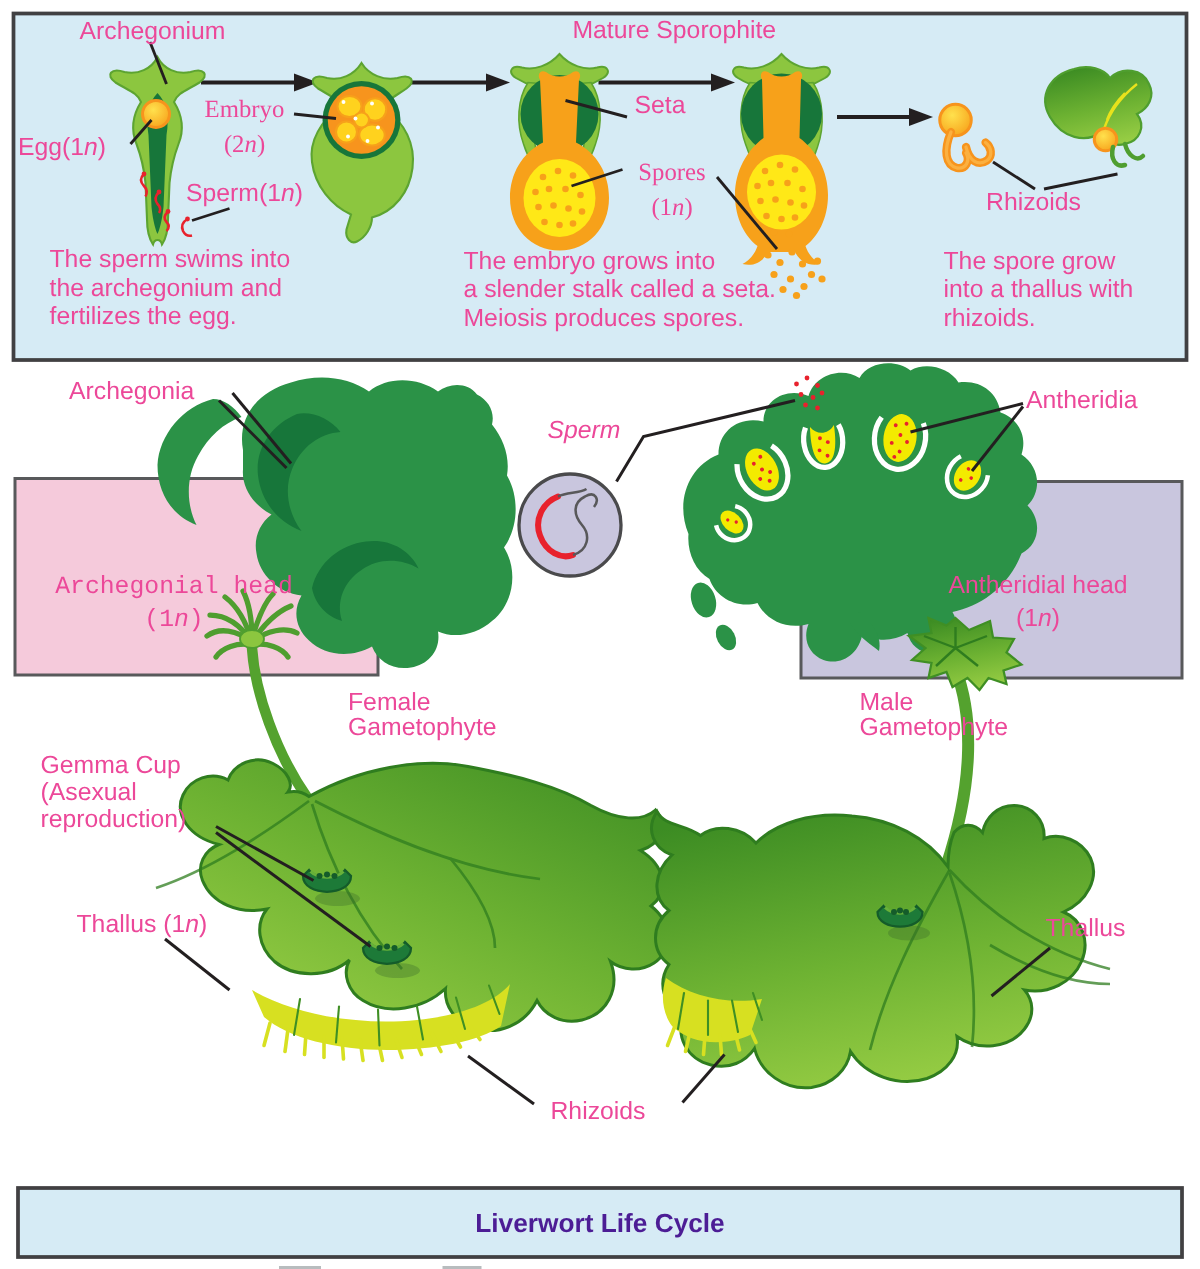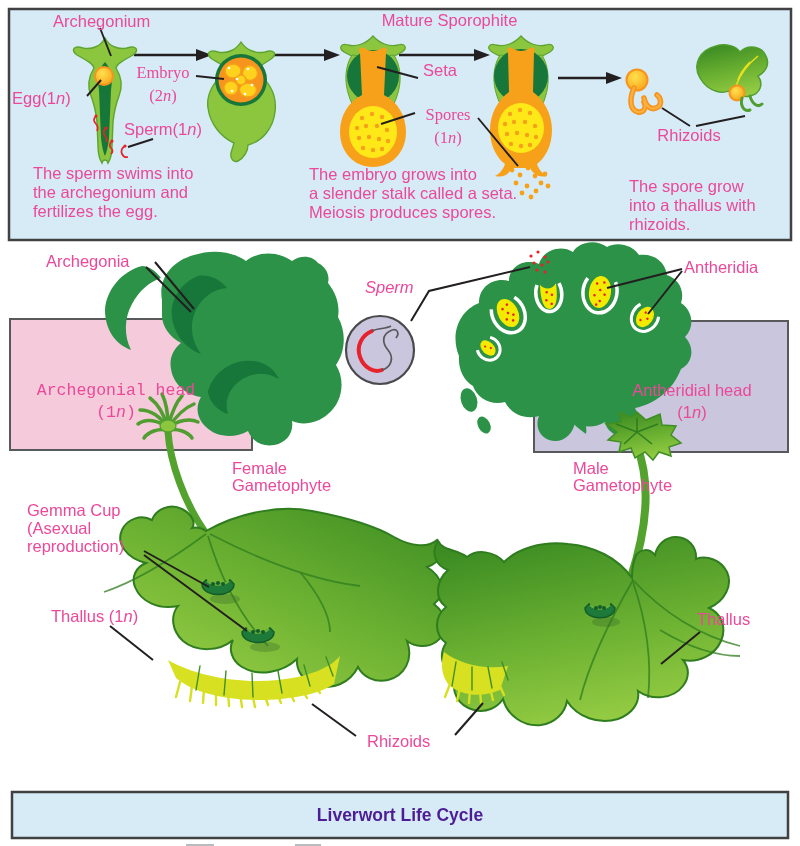--- a/index.html
+++ b/index.html
@@ -484,21 +484,21 @@
 <div class="lbl c lh23" style="left:415px;top:103px;width:66px;">Spores
 (1<i>n</i>)</div>
 <div class="lbl c" style="left:650px;top:126px;width:78px;">Rhizoids</div>
 
 <div class="lbl" style="left:33px;top:164px;width:195px;">The sperm swims into
 the archegonium and
 fertilizes the egg.</div>
 <div class="lbl" style="left:309px;top:165px;width:215px;">The embryo grows into
 a slender stalk called a seta.
 Meiosis produces spores.</div>
-<div class="lbl" style="left:629px;top:165px;width:160px;margin-top:12px;">The spore grow
+<div class="lbl" style="left:629px;top:165px;width:160px;">The spore grow
 into a thallus with
 rhizoids.</div>
 
 <div class="lbl" style="left:46px;top:252px;">Archegonia</div>
 <div class="lbl c lh22" style="left:30px;top:380px;width:172px;font-family:Liberation Mono, monospace;">Archegonial head
 (1<i>n</i>)</div>
 <div class="lbl" style="left:365px;top:278px;font-style:italic;">Sperm</div>
 <div class="lbl" style="left:684px;top:258px;">Antheridia</div>
 <div class="lbl c lh22" style="left:606px;top:379px;width:172px;">Antheridial head
 (1<i>n</i>)</div>

